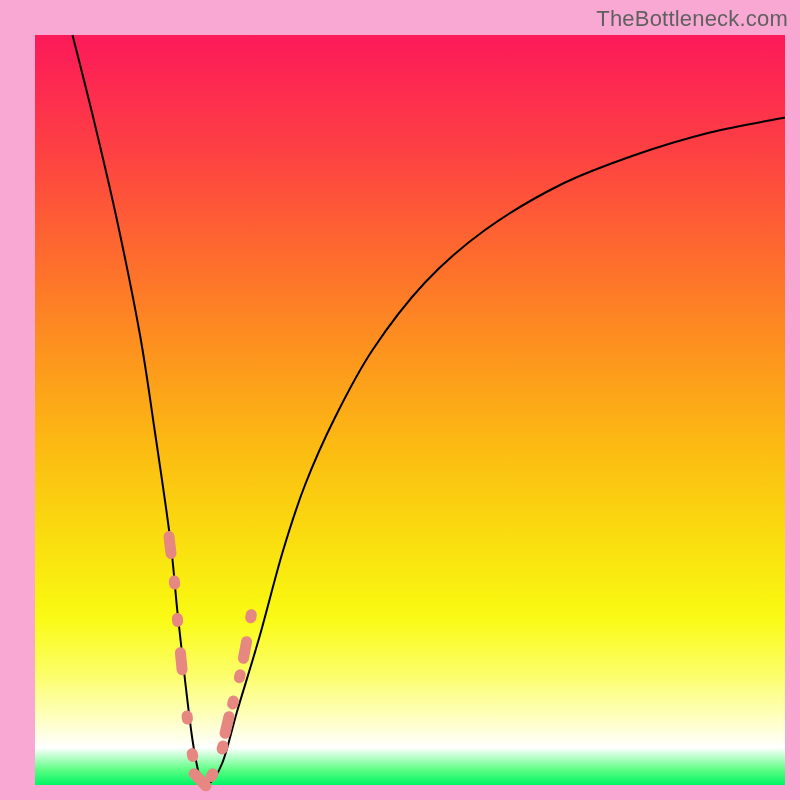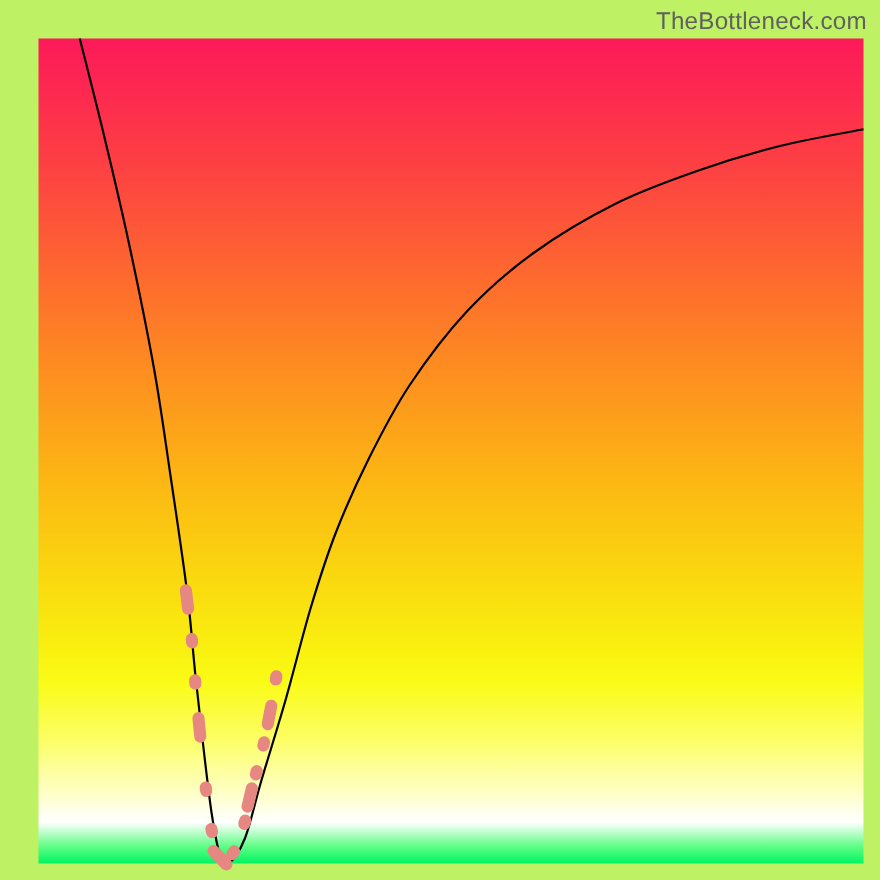--- a/index.html
+++ b/index.html
@@ -10,21 +10,21 @@
     background: #000;
     font-family: Arial, Helvetica, sans-serif;
     overflow: hidden;
   }
   .frame {
     position: absolute;
     left: 0;
     top: 0;
     width: 800px;
     height: 800px;
-    background: #bef264;
+    background: #f9a8d4;
   }
   .plot {
     position: absolute;
     left: 35px;
     top: 35px;
     width: 750px;
     height: 750px;
     
     background: linear-gradient(
       to bottom,

